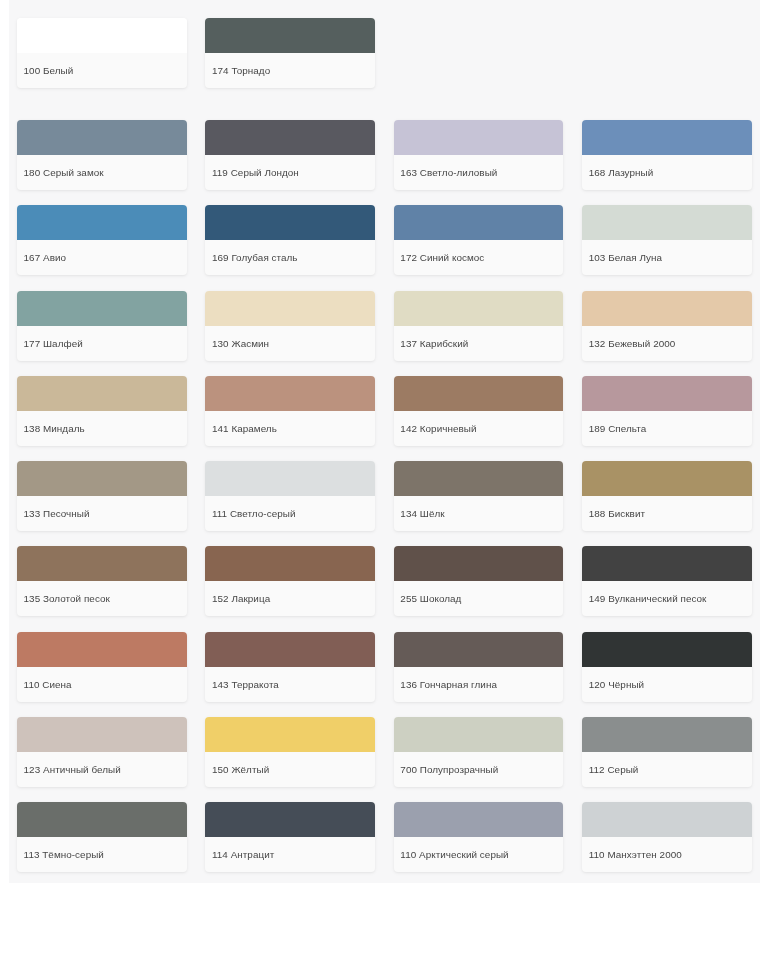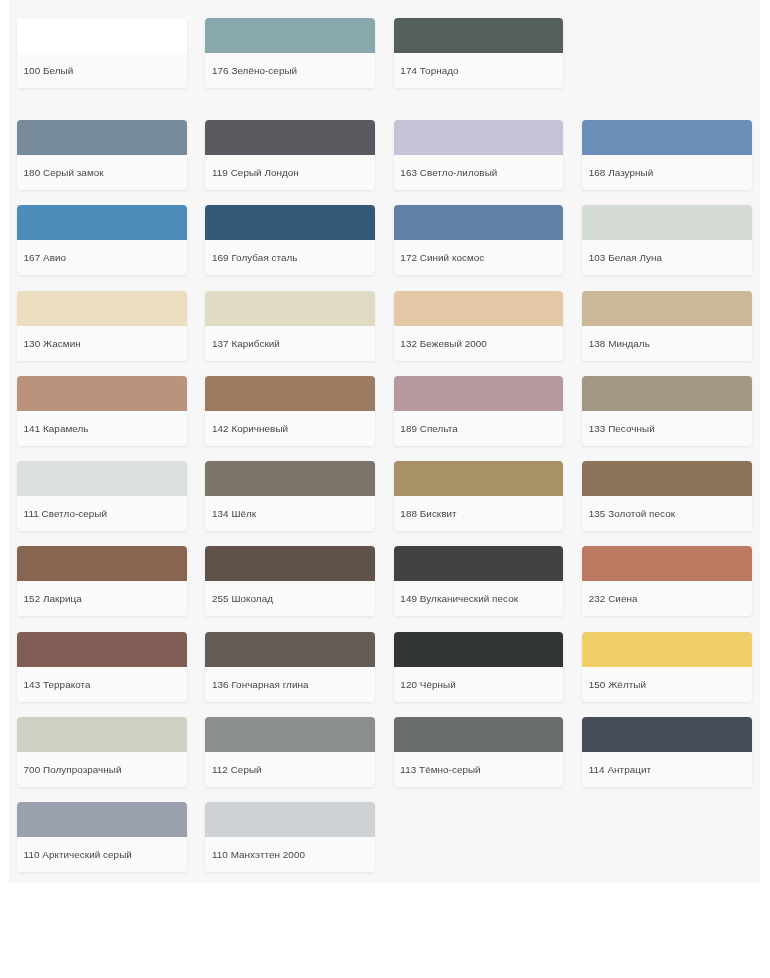--- a/index.html
+++ b/index.html
@@ -59,24 +59,20 @@
 </head>
 <body>
 
 <section id="palette-section">
 <div id="swatch-grid-top" class="swatch-grid">
   <div class="swatch-card">
     <div class="swatch-color" style="background: rgb(255, 255, 255);"></div>
     <div class="swatch-label">100 Белый</div>
   </div>
   <div class="swatch-card">
-    <div class="swatch-color" style="background: rgb(136, 168, 173);"></div>
-    <div class="swatch-label">176 Зелёно-серый</div>
-  </div>
-  <div class="swatch-card">
     <div class="swatch-color" style="background: rgb(85, 95, 94);"></div>
     <div class="swatch-label">174 Торнадо</div>
   </div>
 </div>
 <div id="swatch-grid" class="swatch-grid">
   <div class="swatch-card">
     <div class="swatch-color" style="background: rgb(119, 138, 154);"></div>
     <div class="swatch-label">180 Серый замок</div>
   </div>
   <div class="swatch-card">
@@ -101,20 +97,24 @@
   </div>
   <div class="swatch-card">
     <div class="swatch-color" style="background: rgb(96, 130, 167);"></div>
     <div class="swatch-label">172 Синий космос</div>
   </div>
   <div class="swatch-card">
     <div class="swatch-color" style="background: rgb(212, 219, 212);"></div>
     <div class="swatch-label">103 Белая Луна</div>
   </div>
   <div class="swatch-card">
+    <div class="swatch-color" style="background: rgb(130, 163, 161);"></div>
+    <div class="swatch-label">177 Шалфей</div>
+  </div>
+  <div class="swatch-card">
     <div class="swatch-color" style="background: rgb(236, 222, 193);"></div>
     <div class="swatch-label">130 Жасмин</div>
   </div>
   <div class="swatch-card">
     <div class="swatch-color" style="background: rgb(224, 220, 196);"></div>
     <div class="swatch-label">137 Карибский</div>
   </div>
   <div class="swatch-card">
     <div class="swatch-color" style="background: rgb(228, 201, 169);"></div>
     <div class="swatch-label">132 Бежевый 2000</div>
@@ -162,33 +162,37 @@
   <div class="swatch-card">
     <div class="swatch-color" style="background: rgb(96, 81, 74);"></div>
     <div class="swatch-label">255 Шоколад</div>
   </div>
   <div class="swatch-card">
     <div class="swatch-color" style="background: rgb(66, 66, 66);"></div>
     <div class="swatch-label">149 Вулканический песок</div>
   </div>
   <div class="swatch-card">
     <div class="swatch-color" style="background: rgb(189, 122, 99);"></div>
-    <div class="swatch-label">232 Сиена</div>
+    <div class="swatch-label">110 Сиена</div>
   </div>
   <div class="swatch-card">
     <div class="swatch-color" style="background: rgb(129, 94, 85);"></div>
     <div class="swatch-label">143 Терракота</div>
   </div>
   <div class="swatch-card">
     <div class="swatch-color" style="background: rgb(101, 91, 87);"></div>
     <div class="swatch-label">136 Гончарная глина</div>
   </div>
   <div class="swatch-card">
     <div class="swatch-color" style="background: rgb(48, 52, 52);"></div>
     <div class="swatch-label">120 Чёрный</div>
+  </div>
+  <div class="swatch-card">
+    <div class="swatch-color" style="background: rgb(206, 194, 187);"></div>
+    <div class="swatch-label">123 Античный белый</div>
   </div>
   <div class="swatch-card">
     <div class="swatch-color" style="background: rgb(240, 207, 104);"></div>
     <div class="swatch-label">150 Жёлтый</div>
   </div>
   <div class="swatch-card">
     <div class="swatch-color" style="background: rgb(205, 208, 194);"></div>
     <div class="swatch-label">700 Полупрозрачный</div>
   </div>
   <div class="swatch-card">

